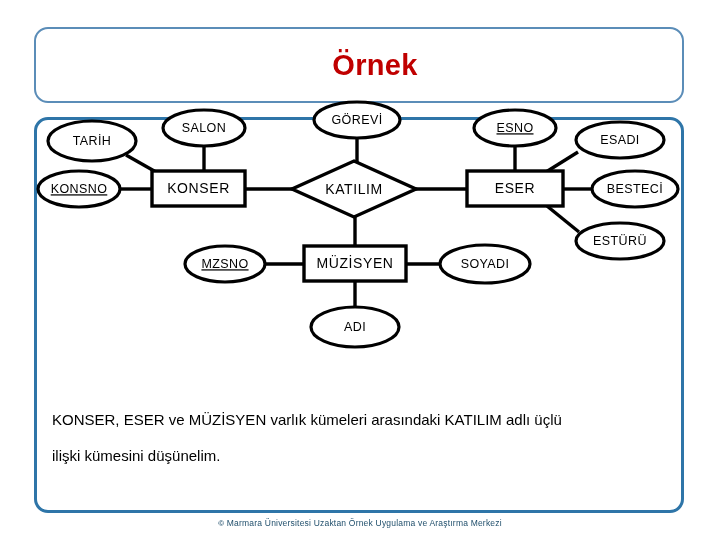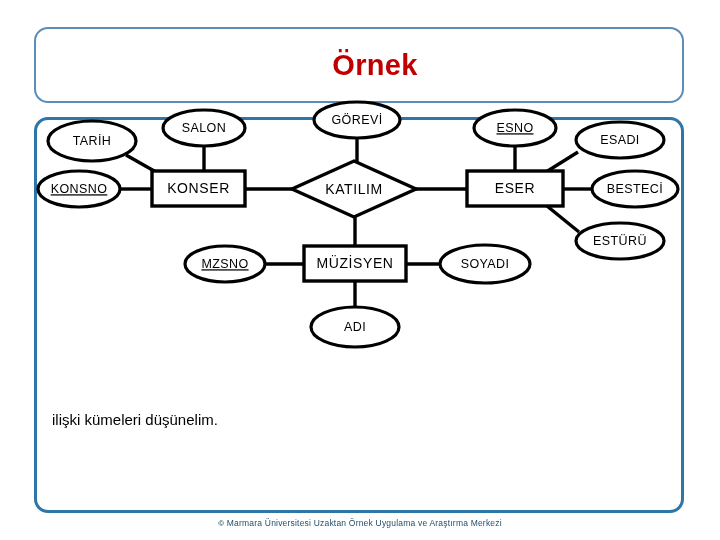--- a/index.html
+++ b/index.html
@@ -239,21 +239,22 @@
 
       <g>
         <ellipse class="er-ellipse" cx="355" cy="327" rx="44" ry="20"></ellipse>
         <text class="er-label" x="355" y="328">ADI</text>
       </g>
 
     </svg>
   </div>
 
   <div class="body-text">
-    <div class="line-last">ilişki kümeleri düşünelim.</div>
+    <div>KONSER, ESER ve MÜZİSYEN varlık kümeleri arasındaki KATILIM adlı üçlü</div>
+    <div class="line-last">ilişki kümesini düşünelim.</div>
   </div>
 
   <div class="footer">
     <span class="copy">©</span>
     <span>Marmara Üniversitesi Uzaktan Örnek Uygulama ve Araştırma Merkezi</span>
   </div>
 
 </div>
 
 </body></html>

